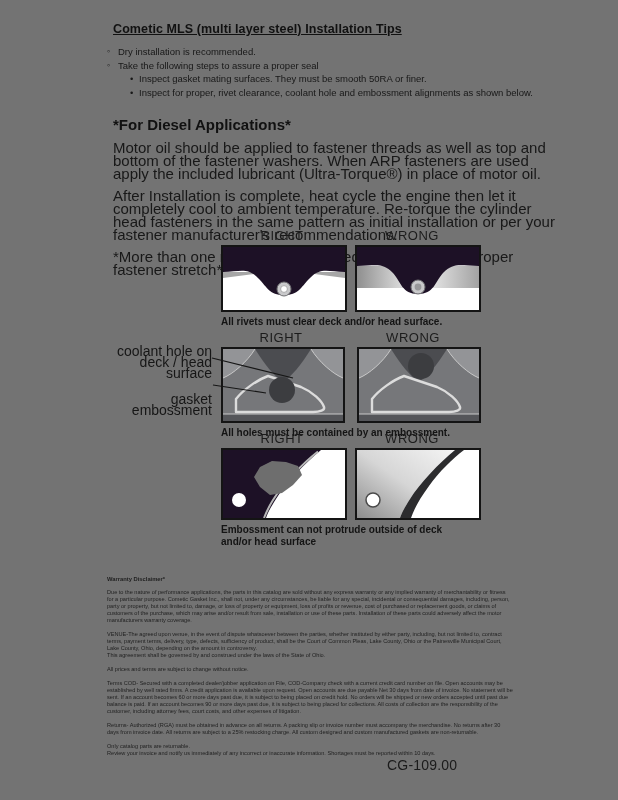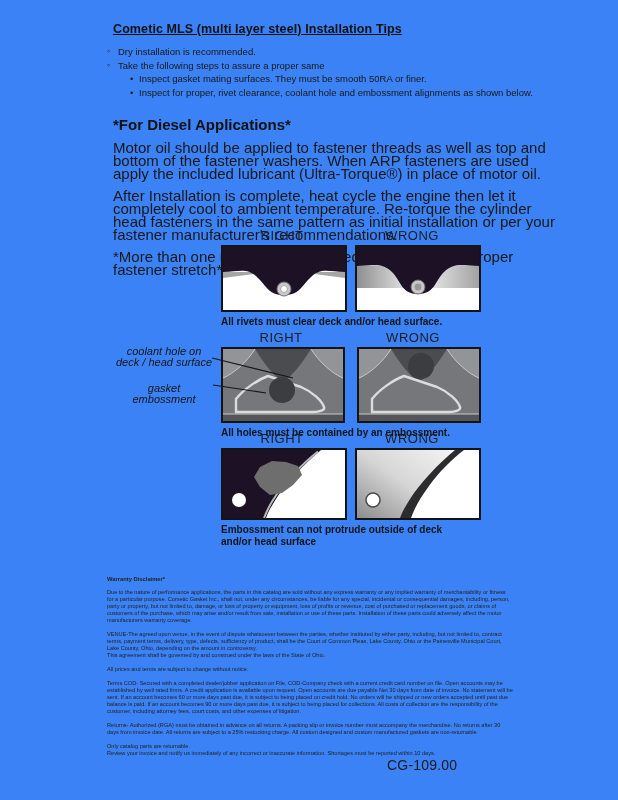--- a/index.html
+++ b/index.html
@@ -2,21 +2,21 @@
 <html><head>
 <meta charset="utf-8">
 <style>
   html,body{margin:0;padding:0;}
   body{
     width:618px;height:800px;background:#ffffff;
     font-family:"Liberation Sans","DejaVu Sans",sans-serif;
     color:#1a1a1a;position:relative;overflow:hidden;
     -webkit-font-smoothing:antialiased;
   }
-  .page{position:absolute;inset:0;background:#3b82f6;}
+  .page{position:absolute;inset:0;background:#737373;}
 
   
   .text-col{position:absolute;left:113px;top:22px;width:445px;}
   .doc-title{
     font-size:12.5px;font-weight:bold;text-decoration:underline;
     letter-spacing:.1px;margin:0 0 9px 0;color:#111;
   }
   .bullets{font-size:9.5px;line-height:13.5px;color:#181818;margin-left:0;}
   .b1{position:relative;padding-left:5px;}
   .b1::before{content:"\25E6";position:absolute;left:-6px;top:0;font-size:9px;}
@@ -37,22 +37,22 @@
   .diag-boxes{display:flex;}
   .dbox{border:2px solid #141414;background:#fff;line-height:0;}
   .dbox svg{display:block;}
   .gap8{gap:8px;} .gap12{gap:12px;}
   .diag-caption{font-size:10px;line-height:12px;color:#141414;margin-top:4px;font-weight:bold;}
 
   #row1{top:228px;} #row2{top:330px;} #row3{top:431px;}
 
   
   .callouts{
-    position:absolute;left:116px;top:346px;width:96px;text-align:center;
-    font-size:11px;line-height:11px;color:#161616;font-style:italic;
+    position:absolute;left:116px;top:346px;width:96px;text-align:right;
+    font-size:14px;line-height:11px;color:#161616;
   }
   .callouts .c2{margin-top:15px;}
   .callout-lines{position:absolute;left:116px;top:340px;pointer-events:none;z-index:6;}
 
   
   .disclaimer{position:absolute;left:107px;top:576px;width:406px;color:#222;}
   .disclaimer h4{font-size:5.8px;margin:0 0 7px 0;font-weight:bold;}
   .disclaimer p{font-size:5.6px;line-height:7px;margin:7px 0 0 0;}
   .disclaimer p.tight{margin-top:0;}
   .disclaimer p:first-of-type{margin-top:0;}
@@ -65,21 +65,21 @@
 </head>
 <body>
 
 <div class="page">
 
   <div class="text-col">
     <h1 class="doc-title">Cometic MLS (multi layer steel) Installation Tips</h1>
 
     <div class="bullets">
       <div class="b1">Dry installation is recommended.</div>
-      <div class="b1">Take the following steps to assure a proper same</div>
+      <div class="b1">Take the following steps to assure a proper seal</div>
       <div class="b2">Inspect gasket mating surfaces. They must be smooth 50RA or finer.</div>
       <div class="b2">Inspect for proper, rivet clearance, coolant hole and embossment alignments as shown below.</div>
     </div>
 
     <div class="diesel">
       <h2 class="diesel-h">*For Diesel Applications*</h2>
       <p>Motor oil should be applied to fastener threads as well as top and bottom of the fastener washers. When ARP fasteners are used apply the included lubricant (Ultra-Torque®) in place of motor oil.</p>
       <p>After Installation is complete, heat cycle the engine then let it completely cool to ambient temperature. Re-torque the cylinder head fasteners in the same pattern as initial installation or per your fastener manufacturer's recommendations.</p>
       <p>*More than one re-torque may be required to achieve proper fastener stretch*</p>
     </div>

